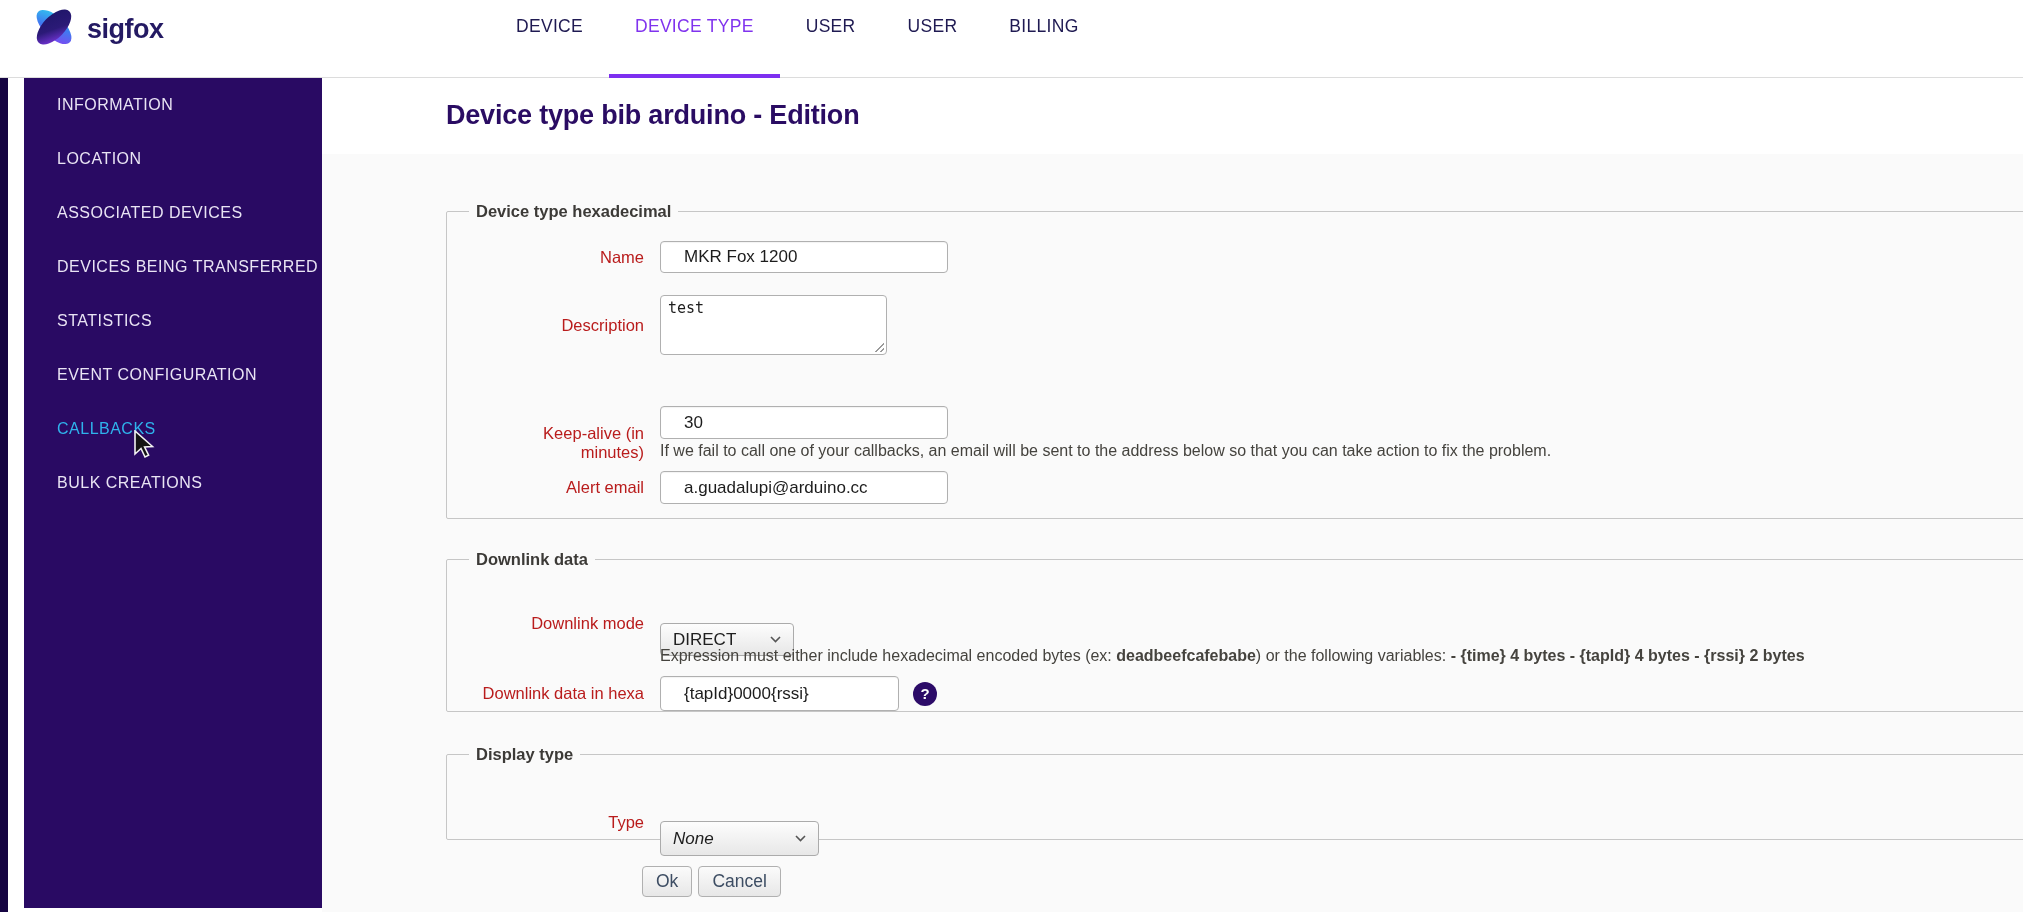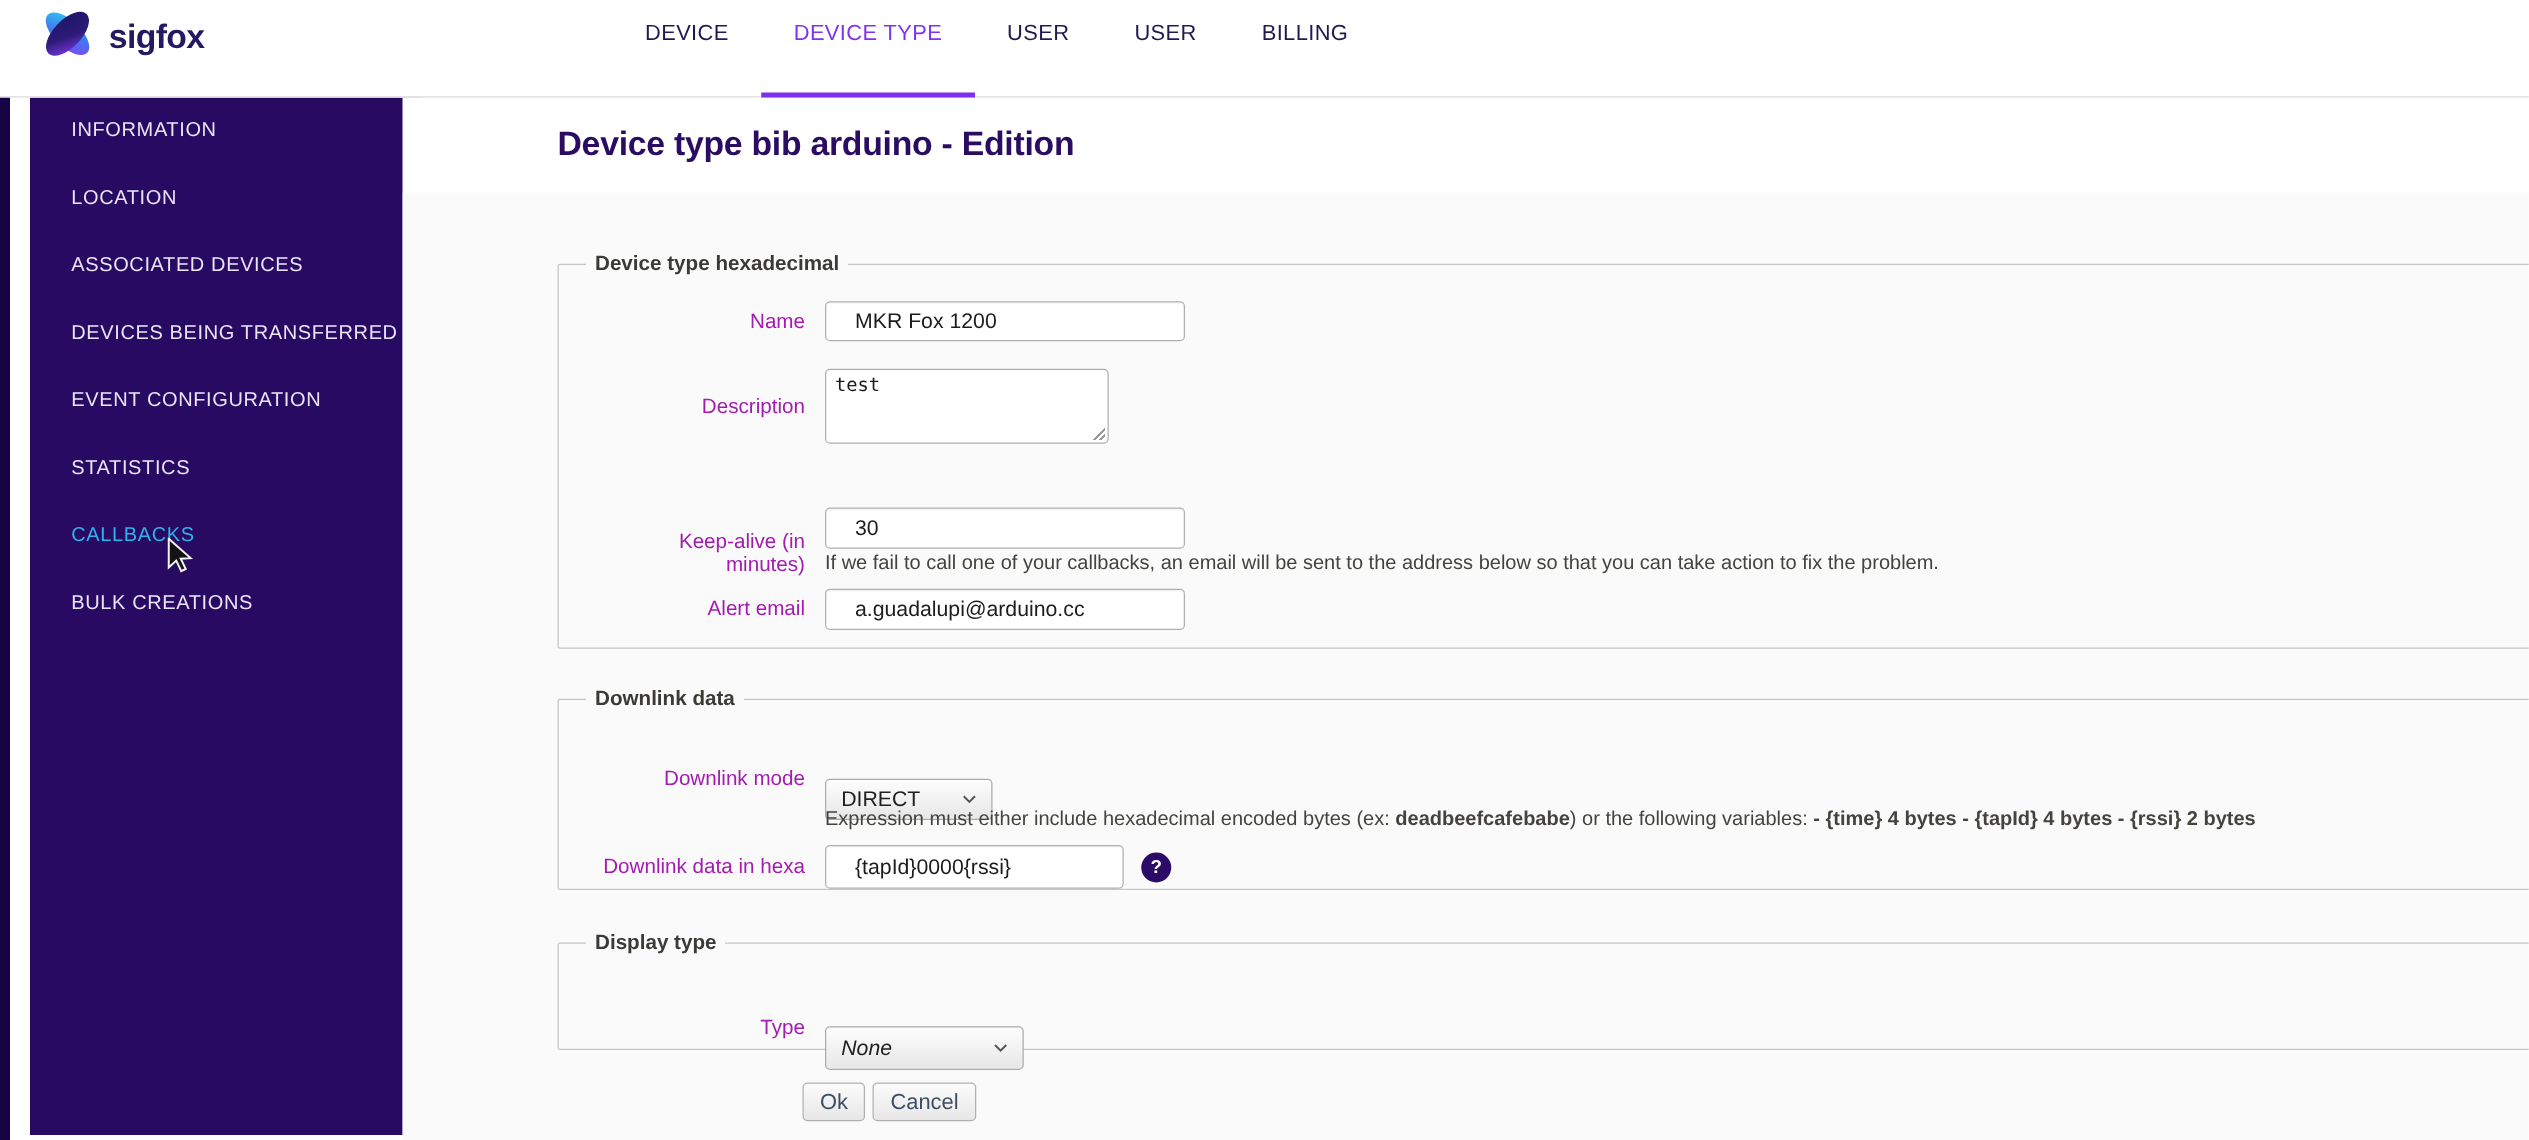--- a/index.html
+++ b/index.html
@@ -38,21 +38,21 @@
   fieldset { position:absolute; left:124px; width:1800px;
     border:1px solid #c6c6c6; border-radius:2px; background:transparent; }
   legend { margin-left:22px; padding:0 7px; font-size:16.5px; font-weight:bold;
     color:#3c3a37; }
   .fs-info { top:48px;  height:317px; }
   .fs-down { top:396px; height:162px; }
   .fs-disp { top:591px; height:95px;  }
 
   .row { position:absolute; left:0; display:flex; align-items:center; }
   .row-label { width:197px; flex-shrink:0; text-align:right; font-size:16.5px;
-    color:#a21caf; line-height:1.15; }
+    color:#b91c1c; line-height:1.15; }
   .row-label .wrap { display:inline-block; max-width:122px;margin-top:40px; }
   .row-field { margin-left:16px; display:flex; align-items:center; }
 
   .tb { background:#fff; border:1px solid #b0b0b0; border-radius:4px;
     padding:0 23px; font-size:17px; color:#1c1c1c; display:flex; align-items:center;
     box-shadow:inset 0 1px 1px rgba(0,0,0,0.05); }
   .ta { background:#fff; border:1px solid #b0b0b0; border-radius:4px;
     padding:3px 7px; font-family:"DejaVu Sans Mono", monospace; font-size:15px;
     color:#1c1c1c; position:relative; }
   .ta::after { content:""; position:absolute; right:2px; bottom:2px; width:11px;
@@ -106,22 +106,22 @@
     <div class="nav-item">BILLING</div>
   </div>
 </div>
 
 <div class="left-strip"></div>
 <div class="sidebar">
   <div class="side-item">INFORMATION</div>
   <div class="side-item">LOCATION</div>
   <div class="side-item">ASSOCIATED DEVICES</div>
   <div class="side-item">DEVICES BEING TRANSFERRED</div>
+  <div class="side-item">STATISTICS</div>
   <div class="side-item">EVENT CONFIGURATION</div>
-  <div class="side-item">STATISTICS</div>
   <div class="side-item highlight">CALLBACKS</div>
   <div class="side-item">BULK CREATIONS</div>
 </div>
 
 <div class="cursor">
   <svg width="26" height="30" viewBox="0 0 26 30">
     <path d="M2,1 L2,24 L8,18.5 L12,27 L15.6,25.2 L11.6,17 L19.5,16.5 Z" fill="#141414" stroke="#f2f2f2" stroke-width="1.6"></path>
   </svg>
 </div>
 

